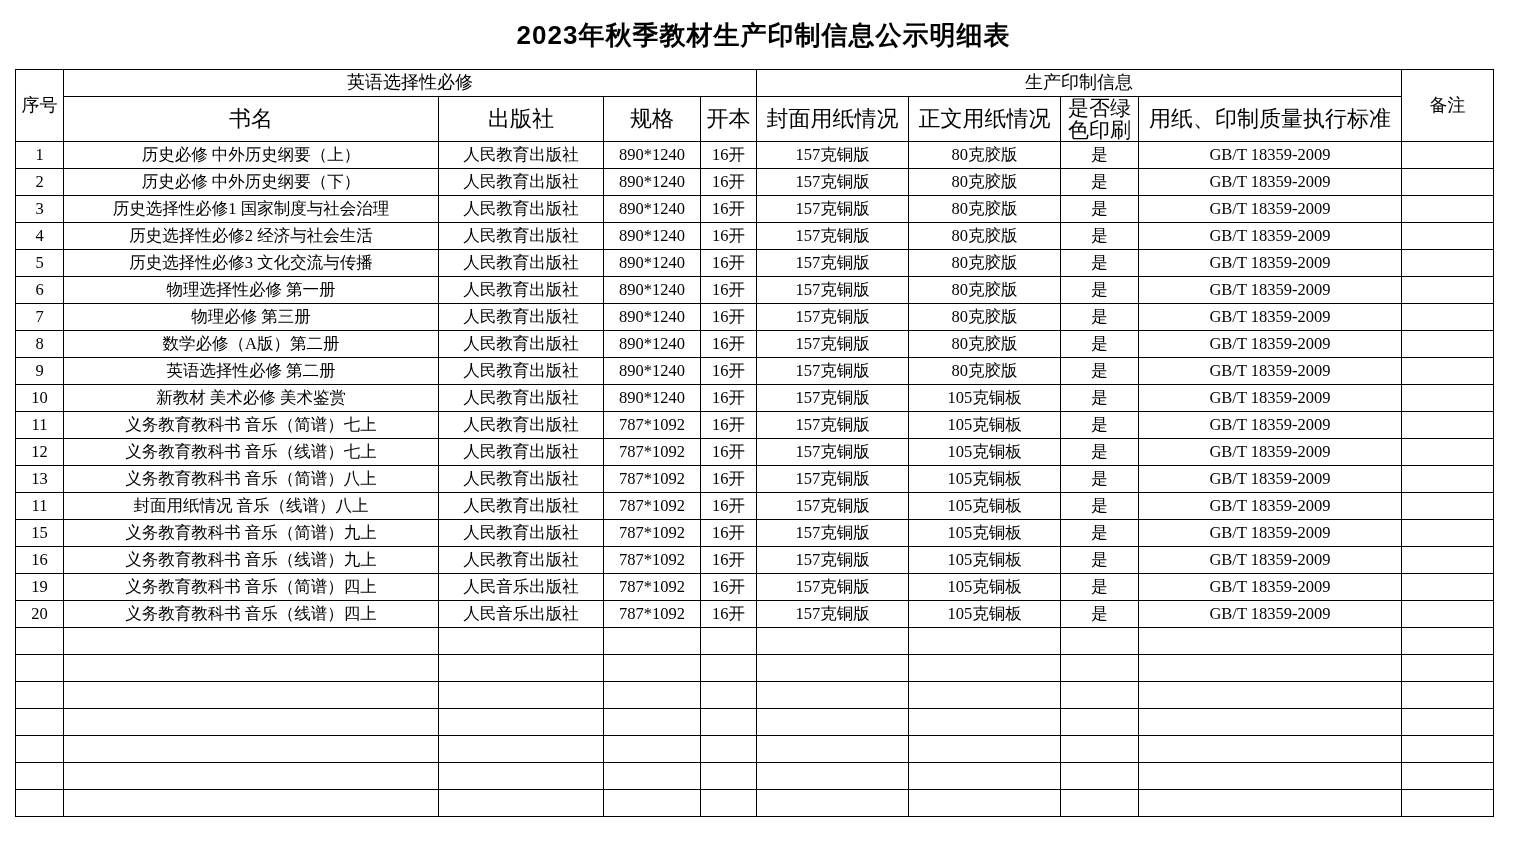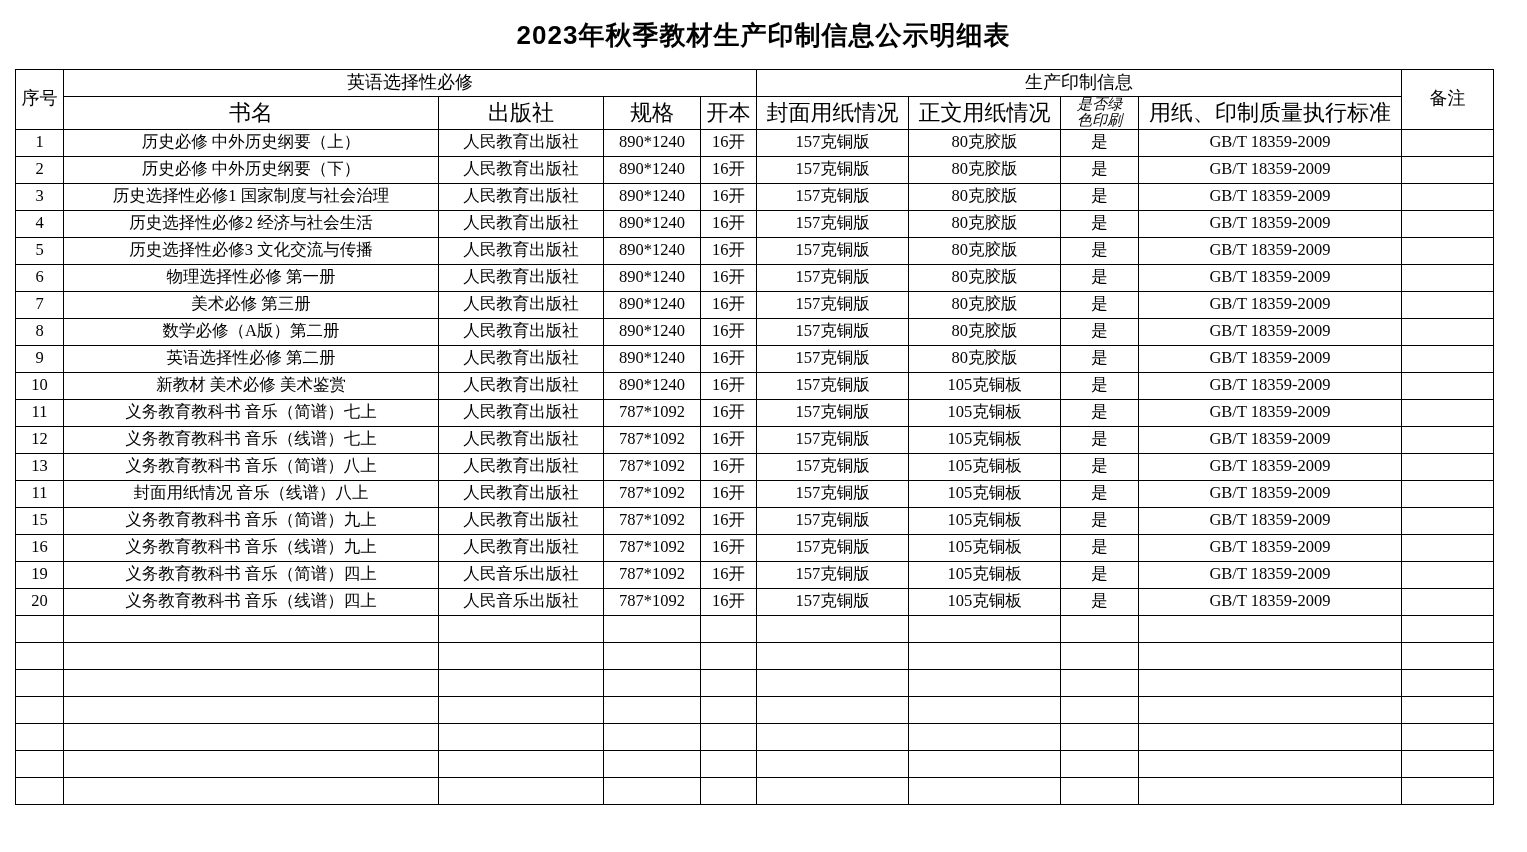--- a/index.html
+++ b/index.html
@@ -51,22 +51,21 @@
   .hdr-group {
     font-size: 18px;
     height: 44px;
   }
   .hdr-sub {
     font-size: 22px;
     height: 44px;
   }
   .hdr-sub.two-line {
     line-height: 1.05;
-    font-size: 15px;
-    font-style: italic;
+    font-size: 21px;
   }
   .c-seq { width: 48px; }
   .c-name { width: 375px; text-align: left; padding-left: 8px; }
   .c-pub { width: 165px; }
   .c-spec { width: 97px; }
   .c-kai { width: 56px; }
   .c-cover { width: 152px; }
   .c-body { width: 152px; }
   .c-green { width: 78px; }
   .c-std { width: 263px; }
@@ -197,21 +196,21 @@
           <td class="row-cell ">890*1240</td>
           <td class="row-cell ">16开</td>
           <td class="row-cell ">157克铜版</td>
           <td class="row-cell ">80克胶版</td>
           <td class="row-cell ">是</td>
           <td class="row-cell ">GB/T  18359-2009</td>
           <td class="row-cell "></td>
         </tr>
         <tr>
           <td class="row-cell ">7</td>
-          <td class="row-cell c-name">美术必修  第三册</td>
+          <td class="row-cell c-name">物理必修  第三册</td>
           <td class="row-cell ">人民教育出版社</td>
           <td class="row-cell ">890*1240</td>
           <td class="row-cell ">16开</td>
           <td class="row-cell ">157克铜版</td>
           <td class="row-cell ">80克胶版</td>
           <td class="row-cell ">是</td>
           <td class="row-cell ">GB/T  18359-2009</td>
           <td class="row-cell "></td>
         </tr>
         <tr>

